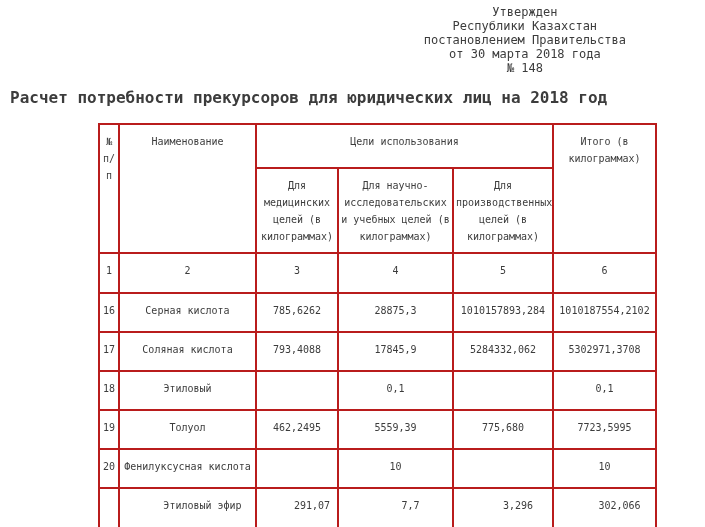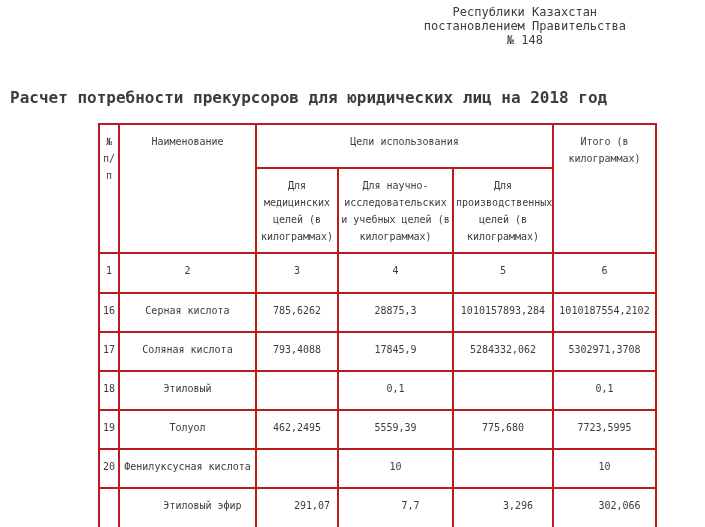--- a/index.html
+++ b/index.html
@@ -50,21 +50,21 @@
   .numsrow td { height: 30px; }
   .datarow td { height: 29px; white-space: nowrap; }
   .datarow.tallrow td { height: 38px; }
   .datarow.lastrow td { border-bottom: 2px solid #a8a8a8; padding-left: 32px; }
   td.numh { word-break: break-all; line-height: 16px; padding-left: 1px; padding-right: 1px; }
   td.namecell { text-align: left; padding-left: 5px; }
 </style>
 </head>
 <body>
 
-<div class="approval-note" id="approval-note"><div>Республики Казахстан</div><div>постановлением Правительства</div><div>№ 148</div></div>
+<div class="approval-note" id="approval-note"><div>Утвержден</div><div>Республики Казахстан</div><div>постановлением Правительства</div><div>от 30 марта 2018 года</div><div>№ 148</div></div>
 
 <div class="page-title">Расчет потребности прекурсоров для юридических лиц на 2018 год</div>
 
 <table class="precursor-table">
   <colgroup>
     <col style="width:20px">
       <col style="width:137px">
       <col style="width:82px">
     <col style="width:115px">
       <col style="width:100px">

